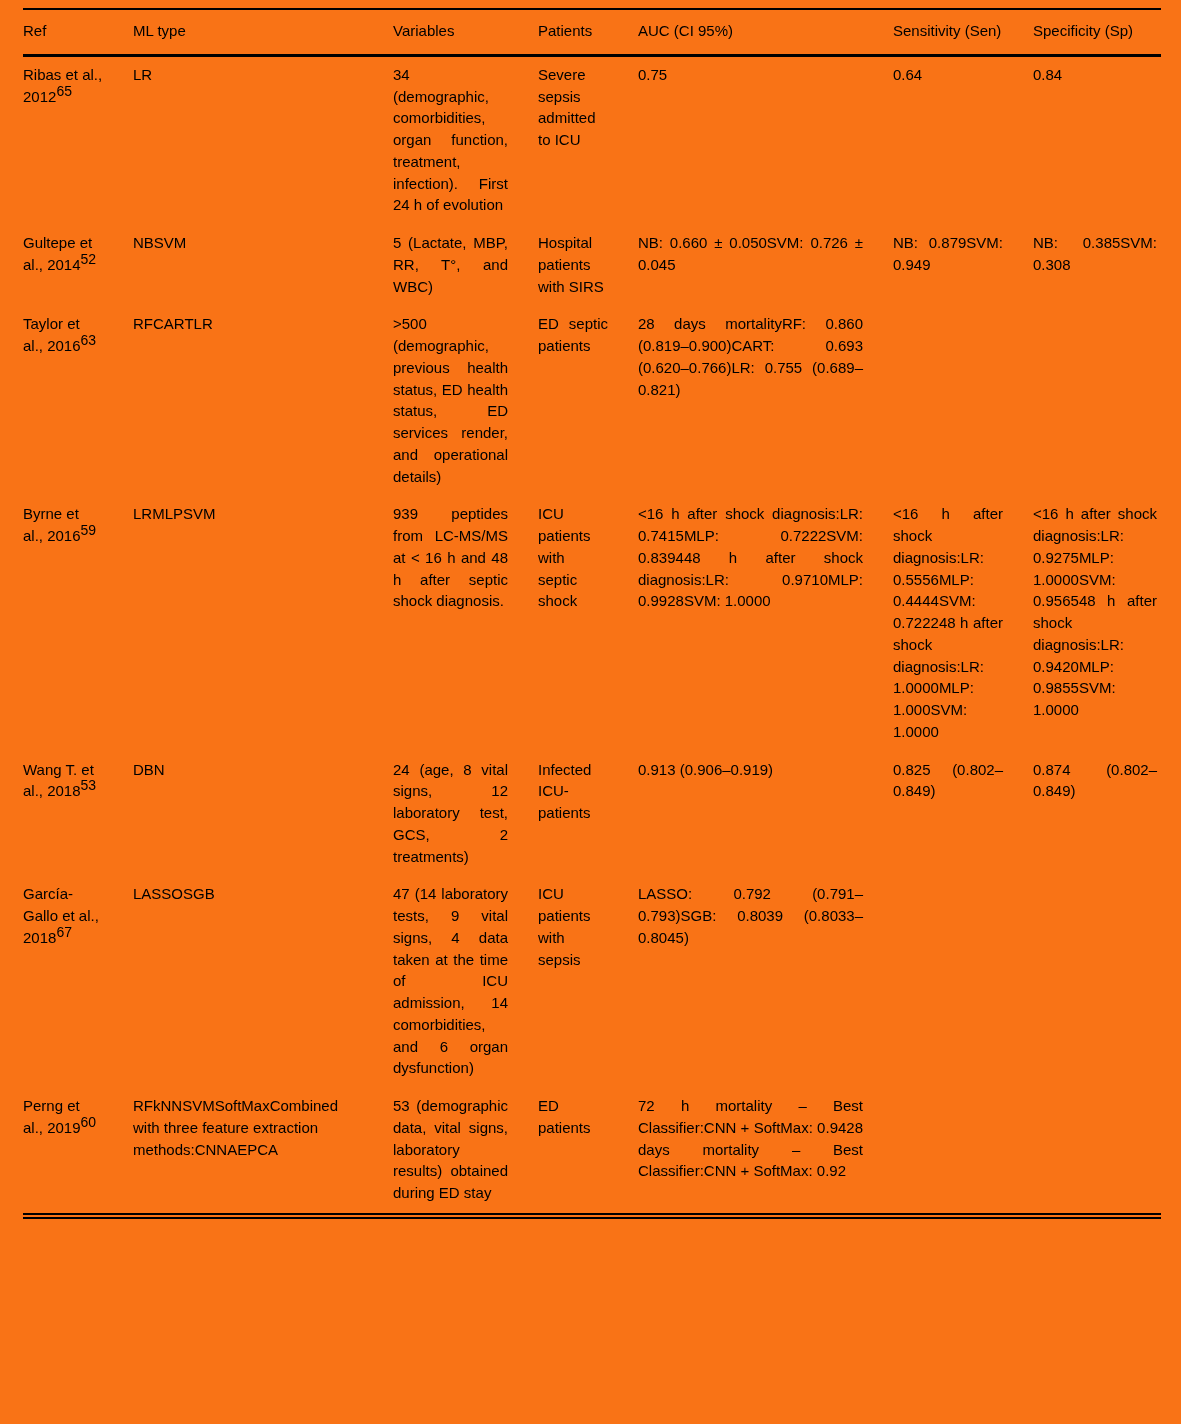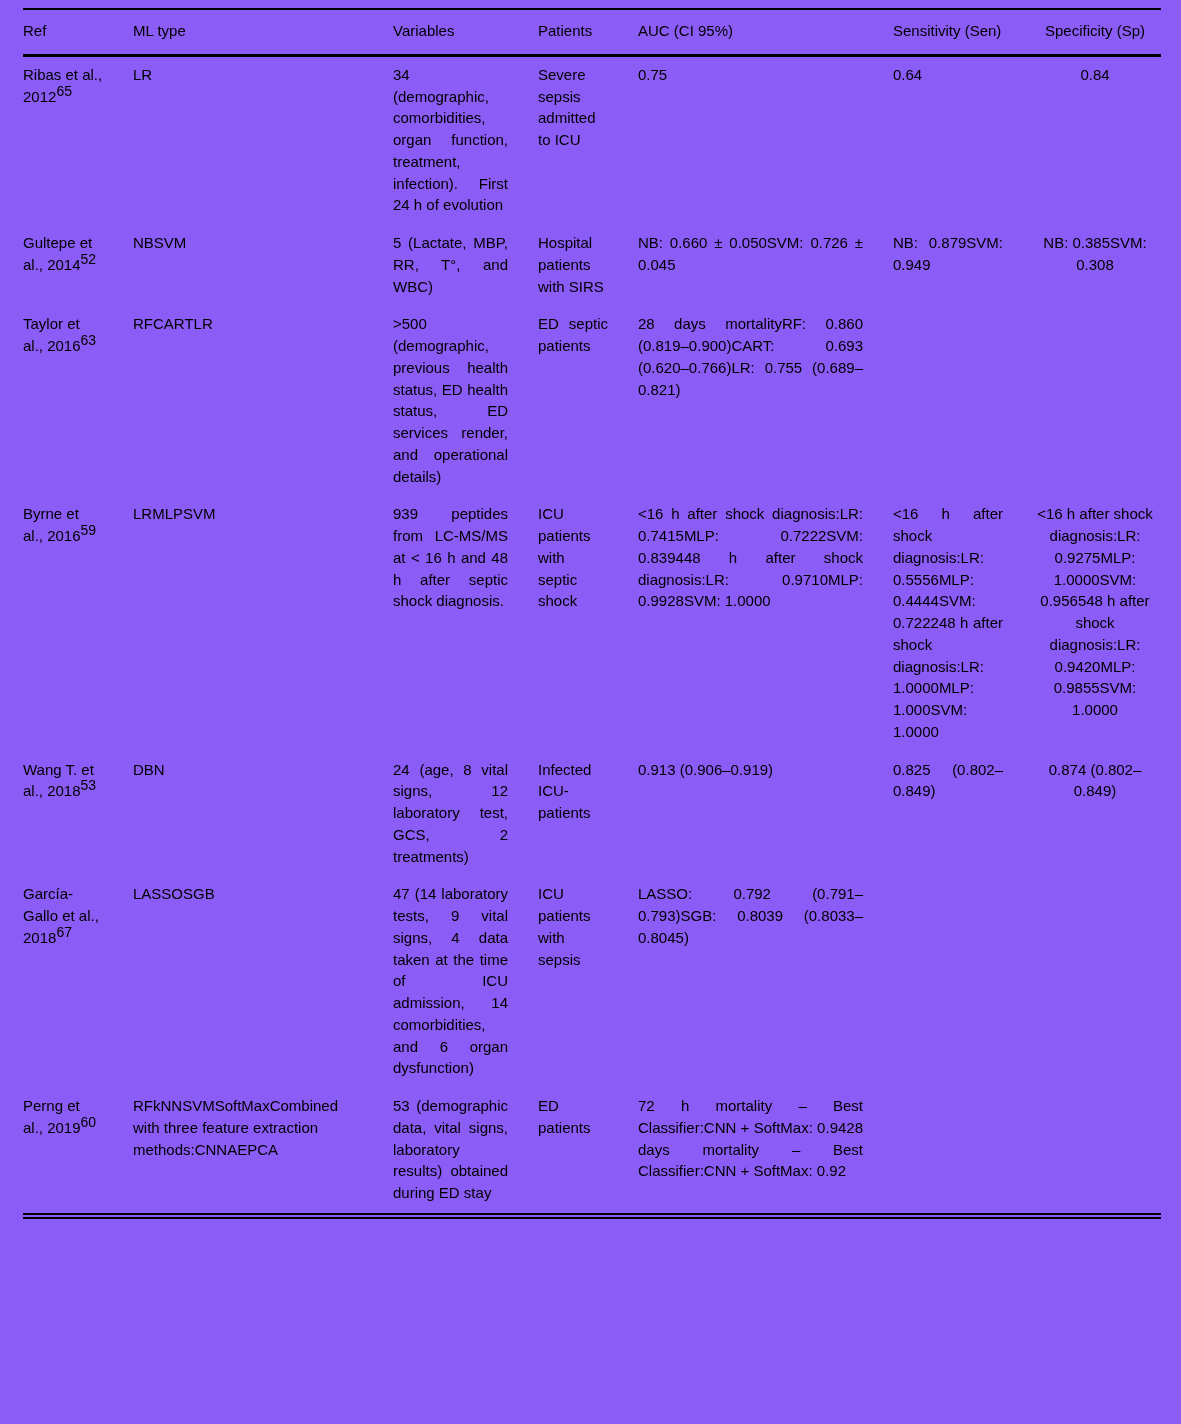--- a/index.html
+++ b/index.html
@@ -7,21 +7,21 @@
     padding: 0;
     background: #ffffff;
     color: #000000;
     font-family: "Liberation Sans", "DejaVu Sans", sans-serif;
   }
   .page {
     width: 1181px;
     min-height: 1424px;
     box-sizing: border-box;
     padding: 8px 20px 12px 23px;
-    background: #8b5cf6;
+    background: #f97316;
   }
   table.paper-table {
     width: 100%;
     border-collapse: separate;
     border-spacing: 0;
     border-top: 2px solid #000;
     border-bottom: 6px double #000;
     font-size: 15px;
     line-height: 1.45;
     color: #000;
@@ -38,21 +38,20 @@
     padding: 7px 30px 9px 0;
     text-align: justify;
   }
   table.paper-table tbody td.c-ref,
   table.paper-table tbody td.c-ml {
     text-align: left;
   }
   table.paper-table th.c-sp,
   table.paper-table td.c-sp {
     padding-right: 4px;
-    text-align: center;
   }
   sup {
     font-size: 14px;
     line-height: 0;
     vertical-align: super;
   }
   
   col.w-ref { width: 110px; }
   col.w-ml  { width: 260px; }
   col.w-var { width: 145px; }

